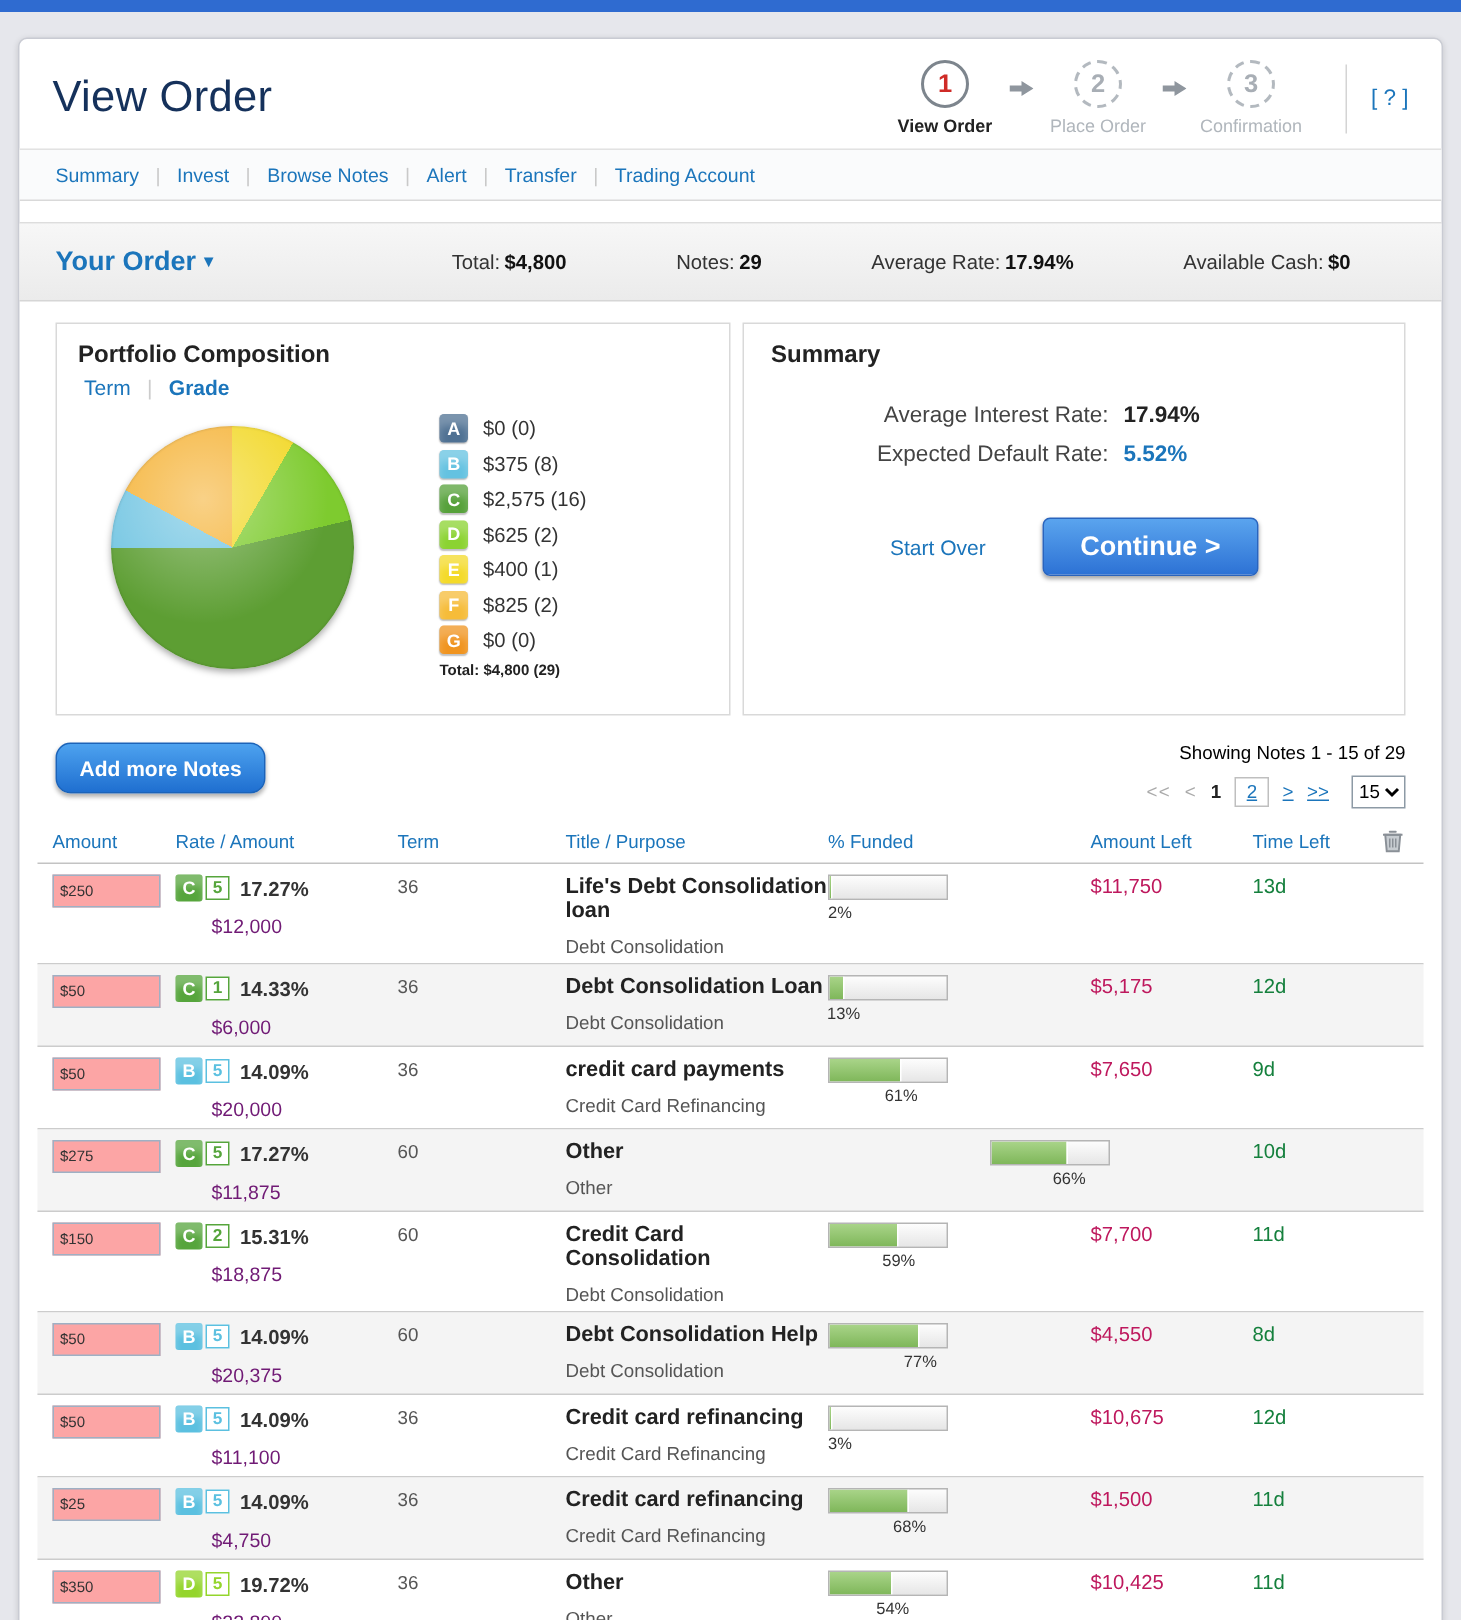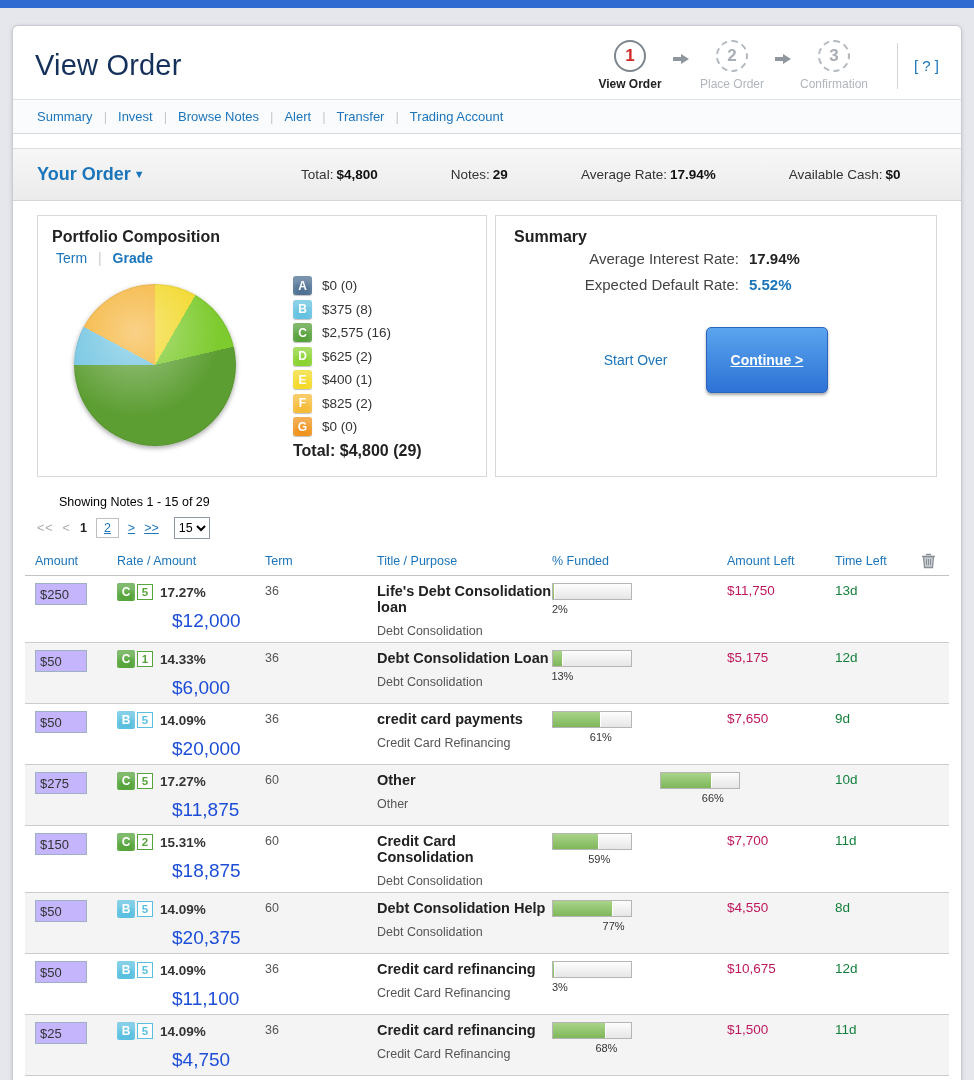--- a/index.html
+++ b/index.html
@@ -55,35 +55,35 @@
   .pc-body { display:flex; align-items:flex-start; }
   .pie-wrap { width:205px; display:flex; justify-content:center; padding-top:16px; }
   .pie { width:162px; height:162px; border-radius:50%;
     box-shadow:0 2px 5px rgba(0,0,0,.35), inset 0 0 2px rgba(0,0,0,.2); }
   .legend { margin-left:36px; padding-top:8px; }
   .legend-row { display:flex; align-items:center; margin-bottom:4.5px; }
   .legend-badge { width:19px; height:19px; border-radius:3px; color:#fff; font-weight:bold;
     font-size:12px; display:flex; align-items:center; justify-content:center;
     box-shadow:inset 0 8px 6px rgba(255,255,255,.25), 0 1px 1px rgba(0,0,0,.25); }
   .legend-text { margin-left:10px; font-size:13.5px; color:#333; }
-  .legend-total { margin-top:6px; font-weight:bold; font-size:16px; color:#222; }
-
-  .sum-grid { margin-top:4px; }
+  .legend-total { margin-top:6px; font-weight:bold; font-size:10px; color:#222; }
+
+  .sum-grid { margin-top:22px; }
   .sum-row { display:flex; margin-bottom:9px; }
   .sum-label { width:225px; text-align:right; font-size:15px; color:#444; }
   .sum-label.strong { font-weight:bold; color:#222; }
   .sum-value { margin-left:10px; font-size:15px; font-weight:bold; }
   .v-dark { color:#222; } .v-blue { color:#1b75bb; }
   .sum-row.projected { margin-top:30px; }
   .sum-row.projected .sum-value { font-size:16px; }
   .sum-actions { display:flex; align-items:center; justify-content:center; margin-top:34px; gap:38px; }
   .link-blue { color:#1b75bb; text-decoration:none; font-size:14px; cursor:pointer; }
   .btn-continue { background:linear-gradient(#5aa4ee,#2d72d5); border:1px solid #2a64bd;
-    color:#fff; font-weight:bold; font-size:14px; padding:24px 24px; border-radius:5px;
-    box-shadow:0 2px 3px rgba(0,0,0,.35); cursor:pointer;text-decoration:underline; }
+    color:#fff; font-weight:bold; font-size:18px; padding:8px 24px; border-radius:5px;
+    box-shadow:0 2px 3px rgba(0,0,0,.35); cursor:pointer; }
 
   
   .notes-bar { display:flex; justify-content:space-between; align-items:flex-start; padding:8px 24px 6px 24px; }
   .btn-add { background:linear-gradient(#4da2ef,#1f6fd0); border:1px solid #1c63b8; color:#fff;
     font-weight:bold; font-size:14px; padding:8px 15px; border-radius:10px;
     box-shadow:0 2px 3px rgba(0,0,0,.3); cursor:pointer; }
   .paging { text-align:right; font-size:12.5px; }
   .showing { color:#000000; margin-bottom:8px; }
   .pager { display:flex; align-items:center; justify-content:flex-end; gap:9px; }
   .pg-dis { color:#aaa; letter-spacing:1px; }
@@ -92,31 +92,31 @@
   .pg-boxed { border:1px solid #bfbfbf; padding:2px 7px; background:#fff; }
   .page-size { margin-left:6px; font-size:12.5px; border:1px solid #8d9aa5; background:#fff; height:22px; }
 
   
   .table { margin:2px 12px 0 12px; }
   .thead { display:flex; align-items:center; border-bottom:1px solid #c3c3c3; padding:5px 0 6px 0; }
   .thead .th { color:#1b75bb; font-size:12.5px; cursor:pointer; }
   .trow { display:flex; border-bottom:1px solid #cccccc; padding:7px 0 4px 0; min-height:55px; }
   .trow.alt { background:#f4f4f4; }
   .c-amount { width:92px; padding-left:10px; }
-  .amt-input { width:52px; height:22px; border:1px solid #9eb0c4; background:#c4b5fd;
-    font-family:"Liberation Sans",sans-serif; font-size:13px; color:#333; padding:0 4px; }
+  .amt-input { width:72px; height:22px; border:1px solid #9eb0c4; background:#fca5a5;
+    font-family:"Liberation Sans",sans-serif; font-size:10px; color:#333; padding:0 4px; }
   .c-rate { width:148px; }
   .rate-line { display:flex; align-items:center; }
   .g-badge { width:18px; height:18px; border-radius:2px; color:#fff; font-weight:bold; font-size:12px;
     display:flex; align-items:center; justify-content:center;
     box-shadow:inset 0 8px 5px rgba(255,255,255,.25); }
   .g-sub { width:16px; height:16px; margin-left:2px; background:#fff; font-weight:bold; font-size:11.5px;
     display:flex; align-items:center; justify-content:center; }
   .rate { font-weight:bold; color:#333; margin-left:7px; font-size:13.5px; }
-  .loan-amt { color:#1d4ed8; font-size:19px; margin:9px 0 0 55px; }
+  .loan-amt { color:#701a75; font-size:13px; margin:9px 0 0 24px; }
   .c-term { width:112px; color:#555; font-size:12.5px; padding-top:1px; }
   .c-title { flex:1; }
   .note-title { font-weight:bold; font-size:14.5px; color:#222; cursor:pointer; }
   .note-purpose { color:#555; font-size:12.5px; margin-top:9px; }
   .c-funded { width:175px; }
   .pbar { width:80px; height:17px; border:1px solid #b5b5b5; background:linear-gradient(#fdfdfd,#e6e6e6);
     overflow:hidden; }
   .pfill { height:100%; background:linear-gradient(#a9d489,#7fb75a); border-right:1px solid #fff; }
   .plabel { position:relative; width:80px; font-size:11px; color:#333; margin-top:3px; height:13px; }
   .plabel span { position:absolute; white-space:nowrap; }
@@ -238,20 +238,21 @@
         </div>
       </div>
       <div class="sum-actions">
         <a class="link-blue">Start Over</a>
         <button class="btn-continue">Continue &gt;</button>
       </div>
     </div>
   </div>
 
   <div class="notes-bar">
+    <button class="btn-add">Add more Notes</button>
     <div class="paging">
       <div class="showing">Showing Notes 1 - 15 of 29</div>
       <div class="pager">
         <span class="pg-dis">&lt;&lt;</span>
         <span class="pg-dis">&lt;</span>
         <span class="pg-cur">1</span>
         <span class="pg-link pg-boxed">2</span>
         <span class="pg-link">&gt;</span>
         <span class="pg-link">&gt;&gt;</span>
         <select class="page-size">

